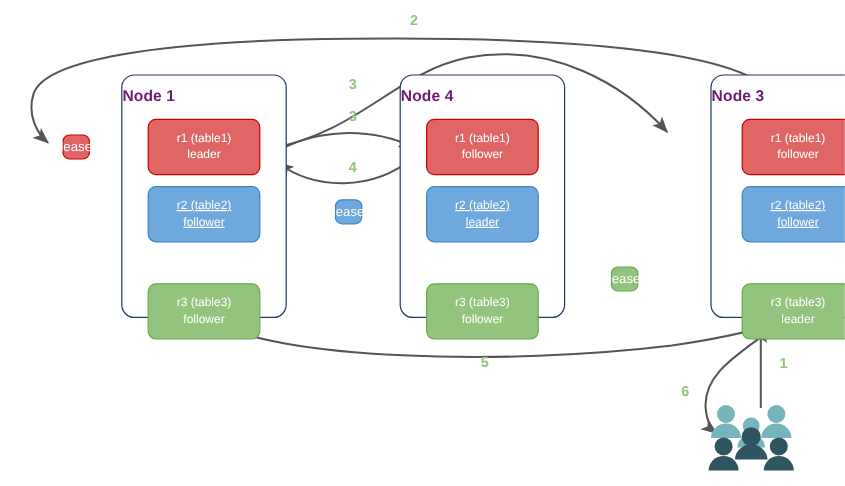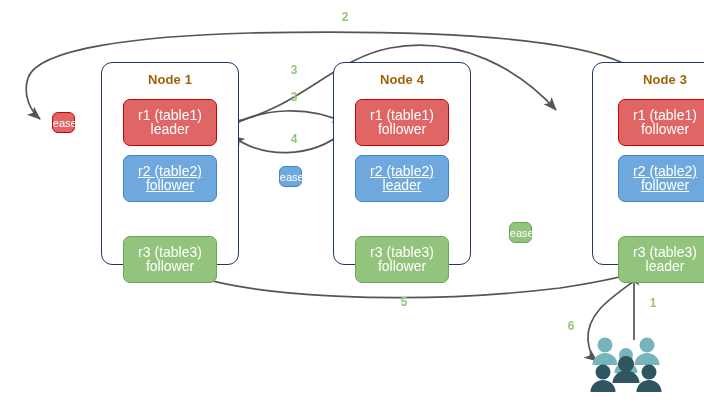--- a/index.html
+++ b/index.html
@@ -28,41 +28,41 @@
     pointer-events: none;
   }
   .node {
     position: absolute;
     box-sizing: border-box;
     border: 1.6px solid #1f3864;
     border-radius: 11px;
     background: #ffffff;
   }
   .node-title {
-    text-align: center;
+    text-align: left;
     font-weight: bold;
     font-size: 13px;
-    color: #a16207;
+    color: #701a75;
     margin-top: 9px;
     letter-spacing: .1px;
   }
   .range {
     position: absolute;
     left: 50%;
     transform: translateX(-50%);
     box-sizing: border-box;
     width: 94px;
     height: 47px;
     border-radius: 7px;
     display: flex;
     flex-direction: column;
     align-items: center;
     justify-content: center;
     color: #ffffff;
-    font-size: 14px;
+    font-size: 10px;
     line-height: 13.5px;
     text-align: center;
   }
   .range.red   { background: #e06666; border: 1.4px solid #cc0000; }
   .range.blue  { background: #6fa8dc; border: 1.4px solid #3d85c6; text-decoration: underline; }
   .range.green { background: #93c47d; border: 1.4px solid #6aa84f; margin-top: 25px; }
 
   .lease {
     position: absolute;
     box-sizing: border-box;

